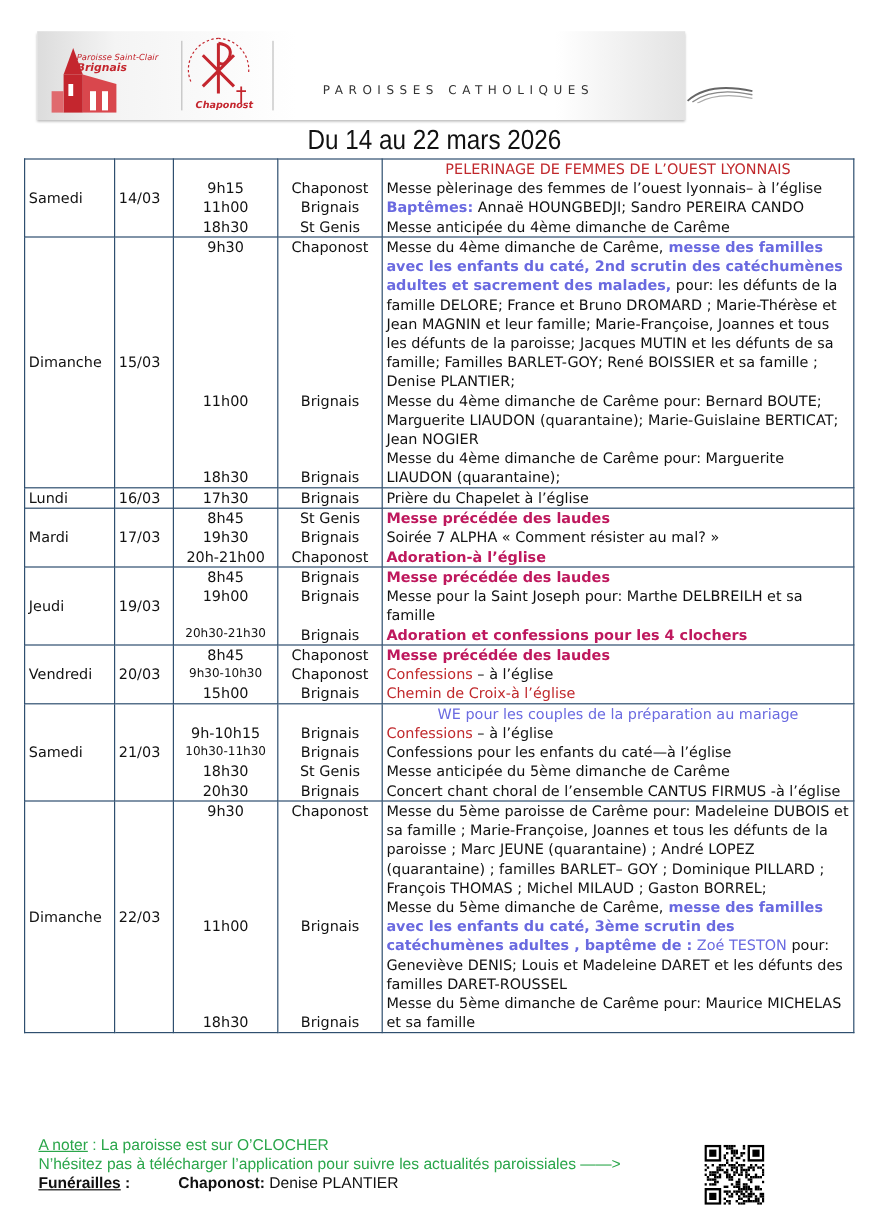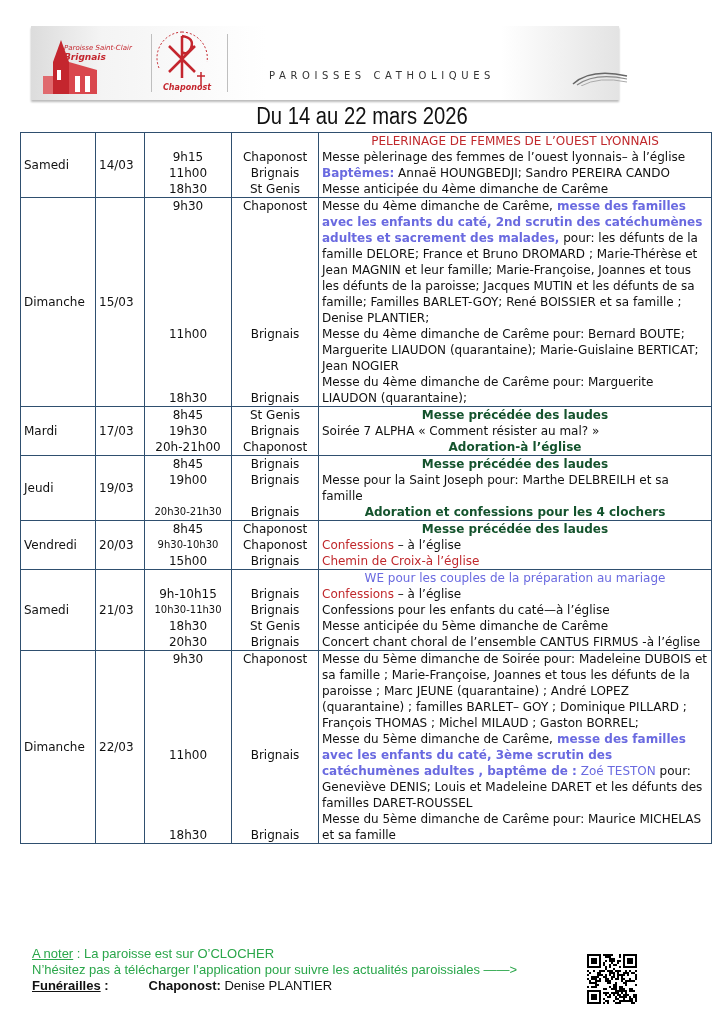--- a/index.html
+++ b/index.html
@@ -1,17 +1,17 @@
 <!DOCTYPE html>
 <html><head>
 <meta charset="utf-8">
 <style>
   html, body { margin:0; padding:0; background:#fff; }
   body { width:724px; height:1024px; position:relative; overflow:hidden; font-family:"DejaVu Sans", sans-serif; color:#111; }
-  .banner { position:absolute; left:31px; top:26px; width:588px; height:74px; background:linear-gradient(90deg,#dcdcdc 0%,#f4f4f4 12%,#fff 40%,#fff 80%,#e3e3e3 100%); box-shadow:0 2px 2px #bbb; }
+  .banner { position:absolute; left:31px; top:26px; width:540px; height:74px; background:linear-gradient(90deg,#dcdcdc 0%,#f4f4f4 12%,#fff 40%,#fff 80%,#e3e3e3 100%); box-shadow:0 2px 2px #bbb; }
   .logo1 { position:absolute; left:6px; top:6px; width:112px; height:62px; }
   .logo1 .church { position:absolute; left:4px; top:8px; width:58px; height:54px; }
   .logo1 .l1 { position:absolute; left:27px; top:12px; font-size:7px; color:#c4262e; font-style:italic; white-space:nowrap; }
   .logo1 .l2 { position:absolute; left:27px; top:20px; font-size:9px; font-weight:bold; color:#c4262e; font-style:italic; }
   .sep { position:absolute; top:8px; width:1px; height:58px; background:#bfbfbf; }
   .logo2 { position:absolute; left:120px; top:2px; width:62px; height:70px; }
   .logo2 .chap { position:absolute; left:12px; top:55px; font-size:8px; font-weight:bold; color:#c4262e; font-style:italic; }
   .brand { position:absolute; left:236px; top:14px; font-size:23px; font-weight:bold; color:#c4262e; letter-spacing:1px; white-space:nowrap; font-family:"DejaVu Sans", sans-serif; }
   .brand .amp { font-size:13px; font-weight:normal; vertical-align:4px; margin:0 4px; }
   .sub { position:absolute; left:238px; top:44px; font-size:10px; letter-spacing:4.6px; color:#333; white-space:nowrap; }
@@ -19,21 +19,21 @@
   .title { position:absolute; left:0; width:724px; top:103px; text-align:center; font-family:"Liberation Sans", sans-serif; font-size:23px; transform:scaleX(0.88); }
   table { position:absolute; left:20px; top:132px; width:692px; border-collapse:collapse; font-family:"DejaVu Sans", sans-serif; font-size:12px; line-height:16px; }
   td { border:1.5px solid #2f4f6f; vertical-align:middle; padding:0 3px; }
   td.day { width:68px; }
   td.date { width:42px; }
   td.time { width:80px; text-align:center;margin-top:24px; }
   td.place { width:80px; text-align:center; }
   td.act { padding-left:3px; }
   td.time div, td.place div { white-space:nowrap; }
   .b { font-weight:normal; }
-  .blue { color:#14532d; font-weight:bold;text-align:center; }
+  .blue { color:#be185d; font-weight:bold; }
   .lav { color:#6a6ae0; font-weight:bold; }
   .lavn { color:#6a6ae0; }
   .red { color:#c0282c; }
   .small { font-size:10px; }
   .ctr { text-align:center; }
   .top td.time, .top td.place { vertical-align:top; }
   .footer { position:absolute; left:32px; top:946px; font-family:"Liberation Sans", sans-serif; font-size:13px; line-height:16px; }
   .green { color:#2aa64a; }
   .qr { position:absolute; left:587px; top:954px; width:50px; height:50px; }
 </style>
@@ -112,20 +112,33 @@
           <div class="b" style="margin-top: 112px;">Brignais</div>
           <div class="b" style="margin-top: 48px;">Brignais</div>
         </td>
         <td class="act">
           <div><span class="b">Messe du 4ème dimanche de Carême,</span><span class="lav"> messe des familles avec les enfants du caté, 2nd scrutin des catéchumènes adultes et sacrement des malades,</span><span class="b"> pour</span><span>: les défunts de la famille DELORE; France et Bruno DROMARD ; Marie-Thérèse et Jean MAGNIN et leur famille; Marie-Françoise, Joannes et tous les défunts de la paroisse; Jacques MUTIN et les défunts de sa famille; Familles BARLET-GOY; René BOISSIER et sa famille ; Denise PLANTIER;</span></div>
           <div><span class="b">Messe du 4ème dimanche de Carême pour:</span><span> Bernard BOUTE; Marguerite LIAUDON (quarantaine); Marie-Guislaine BERTICAT; Jean NOGIER</span></div>
           <div><span class="b">Messe du 4ème dimanche de Carême pour:</span><span> Marguerite LIAUDON (quarantaine);</span></div>
         </td>
       </tr>
       <tr>
+        <td class="day">Lundi</td>
+        <td class="date">16/03</td>
+        <td class="time">
+          <div>17h30</div>
+        </td>
+        <td class="place">
+          <div>Brignais</div>
+        </td>
+        <td class="act">
+          <div>Prière du Chapelet à l’église</div>
+        </td>
+      </tr>
+      <tr>
         <td class="day">Mardi</td>
         <td class="date">17/03</td>
         <td class="time">
           <div>8h45</div>
           <div>19h30</div>
           <div>20h-21h00</div>
         </td>
         <td class="place">
           <div>St Genis</div>
           <div>Brignais</div>
@@ -207,21 +220,21 @@
           <div class="b" style="margin-top: 0px;">9h30</div>
           <div class="b" style="margin-top: 80px;">11h00</div>
           <div class="b" style="margin-top: 64px;">18h30</div>
         </td>
         <td class="place" style="vertical-align: top;">
           <div class="b" style="margin-top: 0px;">Chaponost</div>
           <div class="b" style="margin-top: 80px;">Brignais</div>
           <div class="b" style="margin-top: 64px;">Brignais</div>
         </td>
         <td class="act">
-          <div><span class="b">Messe du 5ème dimanche de Soirée pour</span><span>: Madeleine DUBOIS et sa famille ; Marie-Françoise, Joannes et tous les défunts de la paroisse ; Marc JEUNE (quarantaine) ; André LOPEZ (quarantaine) ; familles BARLET– GOY ; Dominique PILLARD ; François THOMAS ; Michel MILAUD  ; Gaston BORREL;</span></div>
+          <div><span class="b">Messe du 5ème paroisse de Carême pour</span><span>: Madeleine DUBOIS et sa famille ; Marie-Françoise, Joannes et tous les défunts de la paroisse ; Marc JEUNE (quarantaine) ; André LOPEZ (quarantaine) ; familles BARLET– GOY ; Dominique PILLARD ; François THOMAS ; Michel MILAUD  ; Gaston BORREL;</span></div>
           <div><span class="b">Messe du 5ème dimanche de Carême,</span><span class="lav"> messe des familles avec les enfants du caté, 3ème scrutin des catéchumènes adultes , baptême de :</span><span class="lavn"> Zoé TESTON</span><span class="b"> pour:</span><span> Geneviève DENIS; Louis et Madeleine DARET et les défunts des familles DARET-ROUSSEL</span></div>
           <div><span class="b">Messe du 5ème dimanche de Carême pour:</span><span> Maurice MICHELAS et sa famille</span></div>
         </td>
       </tr>
     </tbody>
 </table>
 
 <div class="footer">
   <div class="green b"><u>A noter</u><span> : La paroisse est sur O’CLOCHER</span></div>
   <div class="green">N’hésitez pas à télécharger l’application pour suivre les actualités paroissiales ——&gt;</div>

